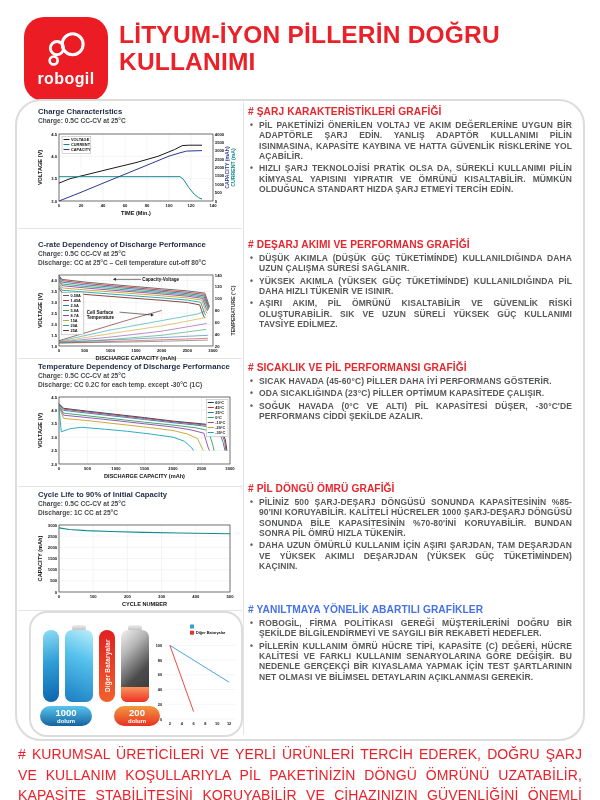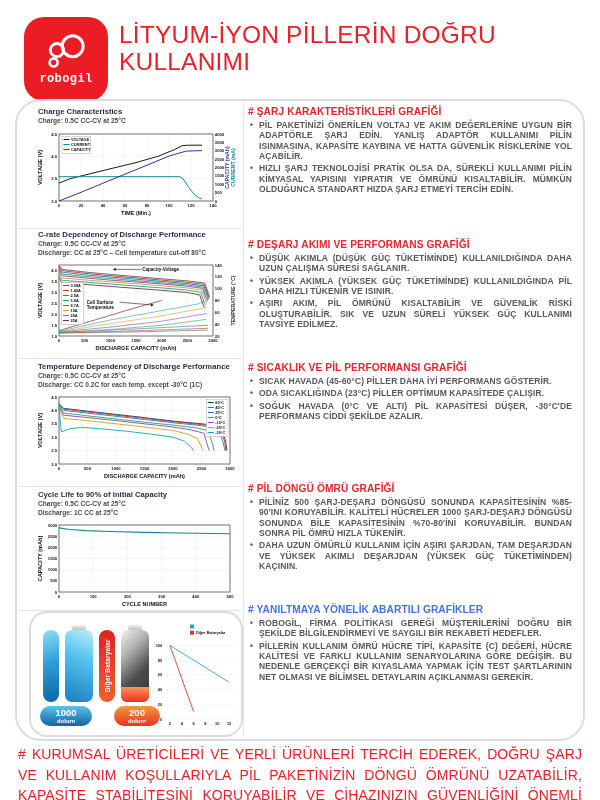--- a/index.html
+++ b/index.html
@@ -4,23 +4,23 @@
 <style>
   html,body{margin:0;padding:0;background:#fff;}
   body{width:600px;height:800px;position:relative;overflow:hidden;
        font-family:"Liberation Sans",sans-serif;-webkit-font-smoothing:antialiased;}
   .page{position:absolute;inset:0;}
 
   
   .logo{position:absolute;left:24px;top:17px;width:84px;height:84px;background:#ec1c24;
         border-radius:20px;display:flex;flex-direction:column;align-items:center;justify-content:center;}
   .logo-mark{width:46px;height:38px;}
-  .logo-text{color:#fff;font-size:12px;font-weight:700;letter-spacing:.4px;margin-top:1px;font-family:Liberation Mono, monospace;}
+  .logo-text{color:#fff;font-size:16px;font-weight:700;letter-spacing:.4px;margin-top:1px;}
   h1.title{position:absolute;left:119px;top:22px;width:452px;margin:0;font-size:24.5px;line-height:1.1;
-        font-weight:400;color:#ec2028;letter-spacing:.2px;}
+        font-weight:700;color:#ec2028;letter-spacing:.2px;}
 
   
   .card{position:absolute;left:15px;top:99px;width:566px;height:638px;border:2px solid #dcdcdc;border-radius:26px;}
   .vdiv{position:absolute;left:243px;top:102px;width:1px;height:633px;background:#e4e4e4;}
   .hdiv{position:absolute;left:18px;width:224px;height:1px;background:#e4e4e4;}
 
   
   .cblock{position:absolute;width:202px;}
   .ctitle{font-size:7.7px;font-weight:700;color:#1f2a44;margin:0 0 1px 2px;}
   .csub{font-size:6.6px;font-weight:600;color:#4a4a4a;margin:0 0 0 2px;line-height:1.32;}
@@ -131,21 +131,21 @@
         <rect x="26" y="7.5" width="28.8" height="17" fill="#fff" stroke="#999" stroke-width="0.4"></rect>
         <line x1="27.5" x2="33.5" y1="10.5" y2="10.5" stroke="#1a1a1a" stroke-width="1"></line>
         <text x="35" y="11.9" font-size="3.9" font-weight="700" fill="#111" text-anchor="start">VOLTAGE</text>
         <line x1="27.5" x2="33.5" y1="15.5" y2="15.5" stroke="#0f8b8d" stroke-width="1"></line>
         <text x="35" y="16.9" font-size="3.9" font-weight="700" fill="#111" text-anchor="start">CURRENT</text>
         <line x1="27.5" x2="33.5" y1="20.5" y2="20.5" stroke="#2b3990" stroke-width="1"></line>
         <text x="35" y="21.9" font-size="3.9" font-weight="700" fill="#111" text-anchor="start">CAPACITY</text>
       </svg>
   </section>
 
-  <section class="cblock" style="left:36px;top:230px">
+  <section class="cblock" style="left:36px;top:240px">
     <div class="ctitle">C-rate Dependency of Discharge Performance</div>
     <div class="csub">Charge: 0.5C CC-CV at 25°C</div>
     <div class="csub">Discharge: CC at 25°C – Cell temperature cut-off 80°C</div>
     <svg class="plot" viewBox="0 0 202 92" width="202" height="92">
         <line x1="23" x2="23" y1="5" y2="76" stroke="#e6e6e6" stroke-width="0.4"></line>
         <line x1="48.666666666666664" x2="48.666666666666664" y1="5" y2="76" stroke="#e6e6e6" stroke-width="0.4"></line>
         <line x1="74.33333333333333" x2="74.33333333333333" y1="5" y2="76" stroke="#e6e6e6" stroke-width="0.4"></line>
         <line x1="100" x2="100" y1="5" y2="76" stroke="#e6e6e6" stroke-width="0.4"></line>
         <line x1="125.66666666666666" x2="125.66666666666666" y1="5" y2="76" stroke="#e6e6e6" stroke-width="0.4"></line>
         <line x1="151.33333333333334" x2="151.33333333333334" y1="5" y2="76" stroke="#e6e6e6" stroke-width="0.4"></line>

